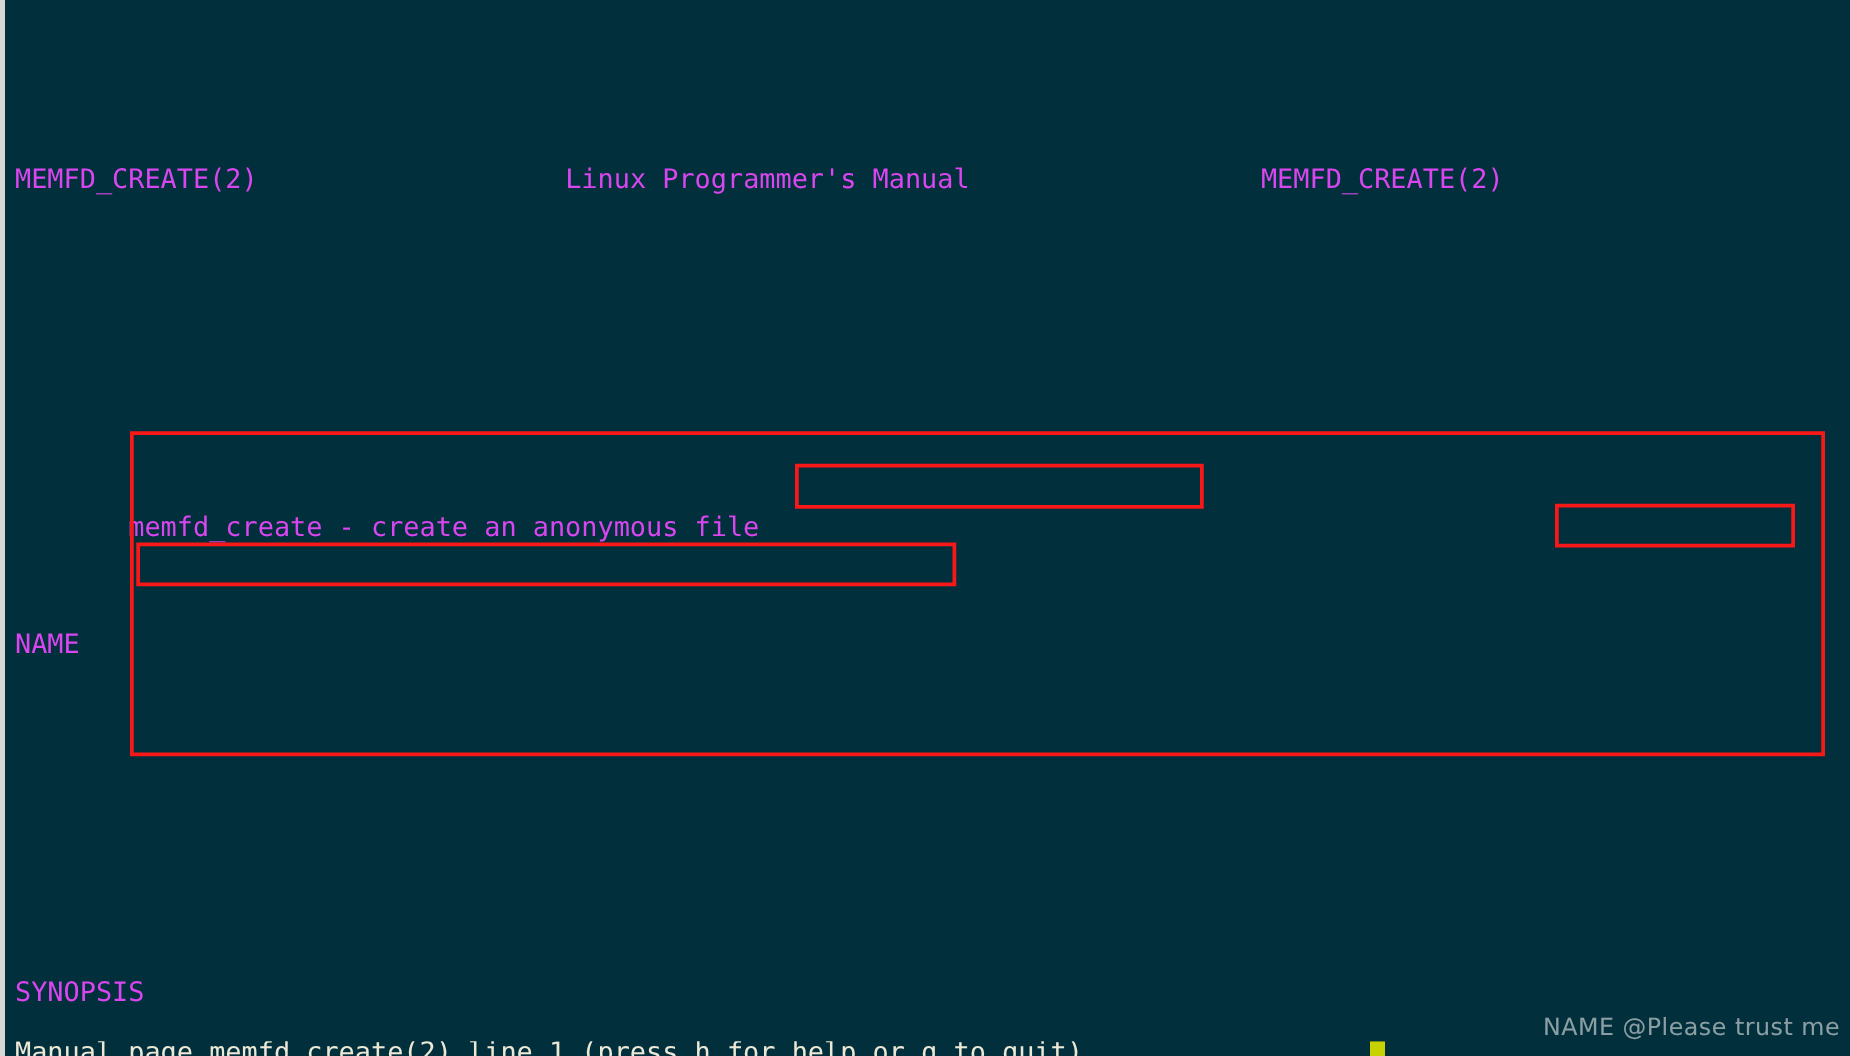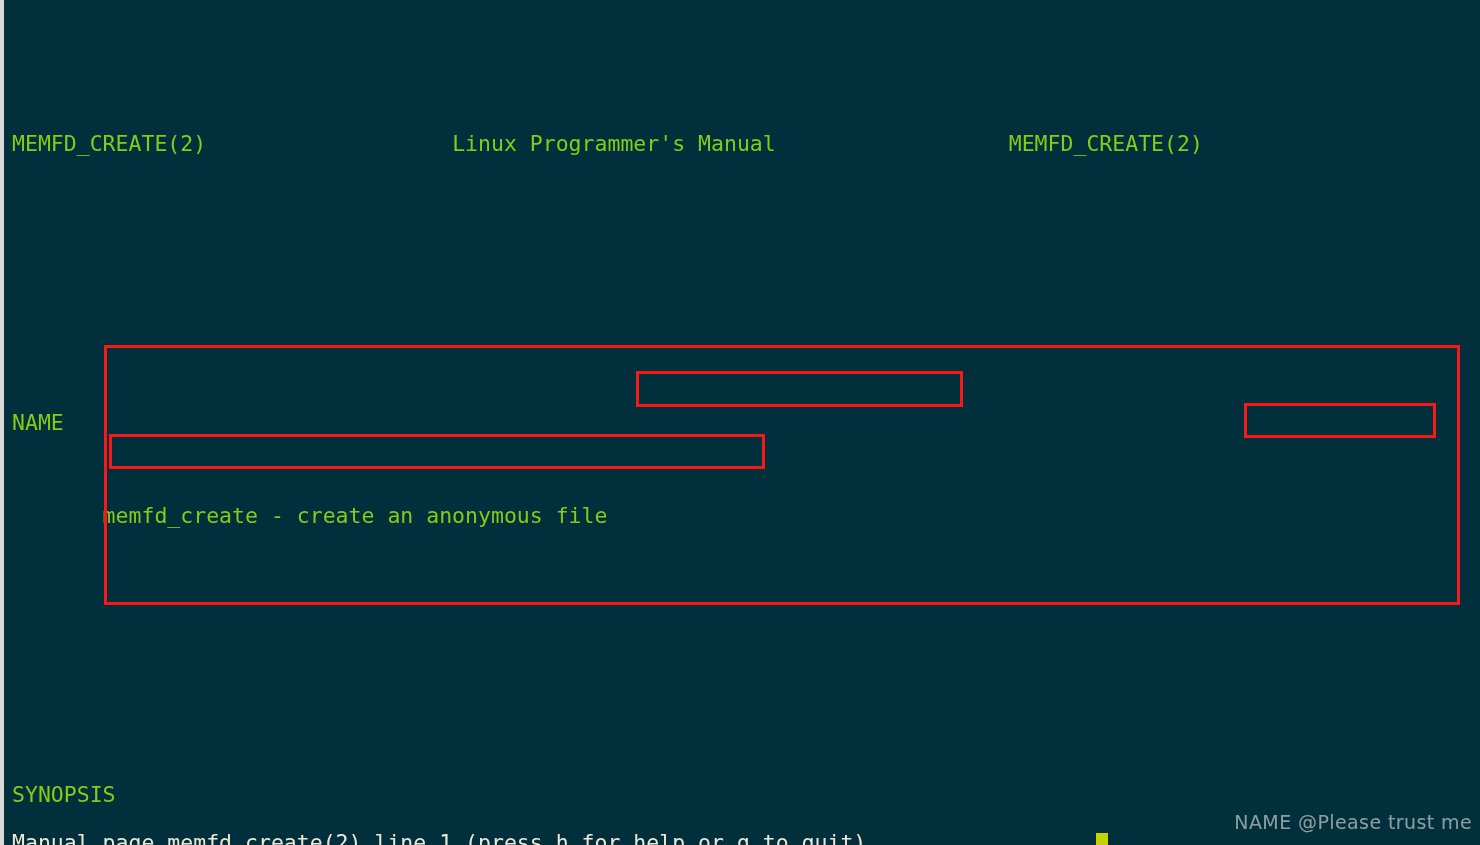--- a/index.html
+++ b/index.html
@@ -34,21 +34,21 @@
     font-size: 21.5px;
     line-height: 31px;
     letter-spacing: 0px;
     white-space: pre;
   }
 
   .man-line {
     white-space: pre;
     height: 31px;
     padding-left: 8px;
-    color: #84cc16;
+    color: #d946ef;
   }
   .man-line.blank { color: transparent; }
 
   .man-head {
     font-weight: normal;
   }
 
   
   .annot-box {
     position: absolute;
@@ -105,22 +105,22 @@
 <div id="terminal">
 
   <div id="man-page">
 
     
     <div class="man-line"><span>MEMFD_CREATE(2)</span><span>                   </span><span>Linux Programmer's Manual</span><span>                  </span><span>MEMFD_CREATE(2)</span></div>
 
     <div class="man-line blank"> </div>
 
     
+    <div class="man-line">       memfd_create - create an anonymous file</div>
     <div class="man-line man-head">NAME</div>
-    <div class="man-line">       memfd_create - create an anonymous file</div>
 
     <div class="man-line blank"> </div>
 
     
     <div class="man-line man-head">SYNOPSIS</div>
     
 
     
 
     

